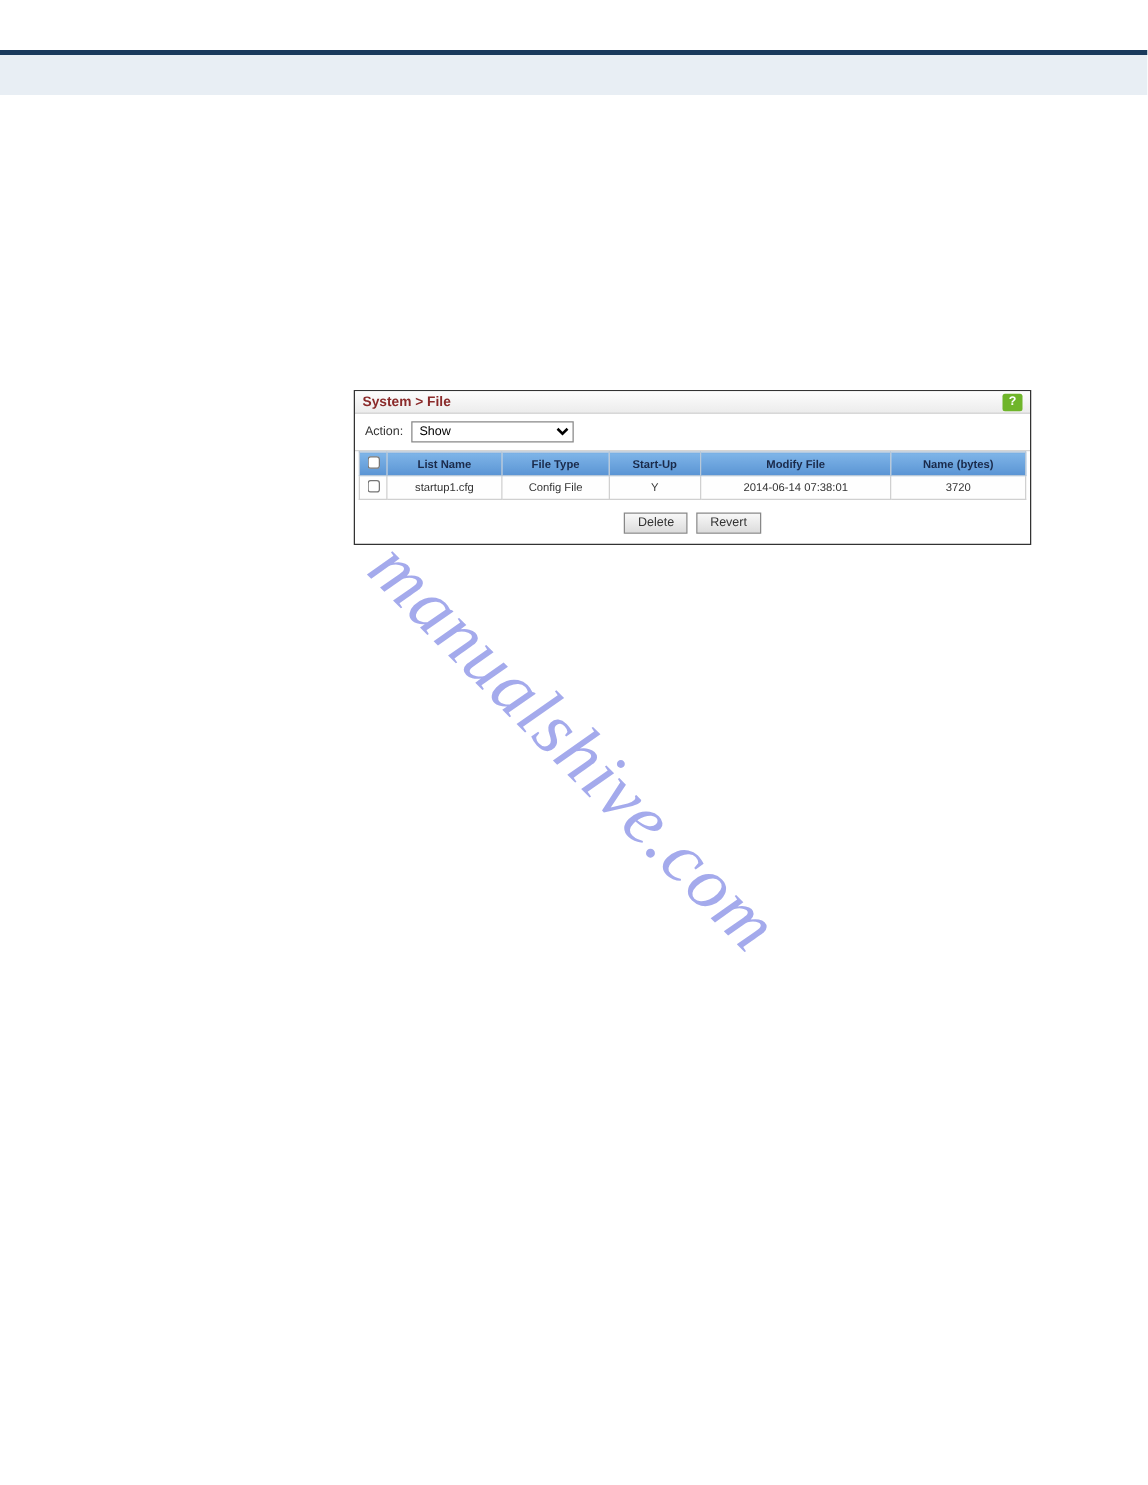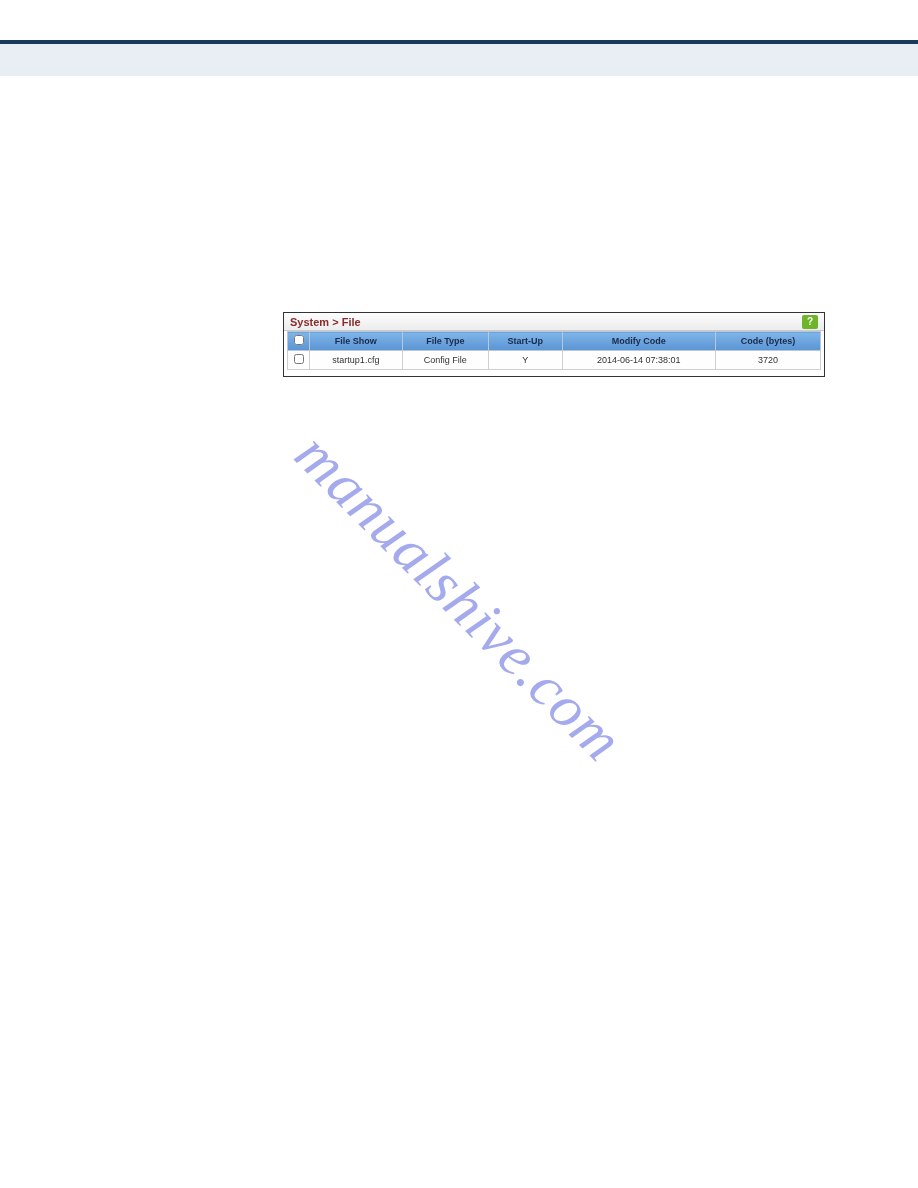--- a/index.html
+++ b/index.html
@@ -156,41 +156,51 @@
 
 <div class="watermark">manualshive.com</div>
 
 <div class="panel">
 
   <div class="panel-header">
     <span class="breadcrumb">System &gt; File</span>
     <span class="help-btn">?</span>
   </div>
 
+  <div class="action-row">
+    <span class="action-label">Action:</span>
+    <select class="action-select">
+      <option>Show</option>
+    </select>
+  </div>
 
 
   <table class="file-table">
     <thead>
       <tr>
         <th class="chk-col">
           <input type="checkbox" style="">
         </th>
-        <th>File Show</th>
+        <th>List Name</th>
         <th>File Type</th>
         <th>Start-Up</th>
-        <th>Modify Code</th>
-        <th>Code (bytes)</th>
+        <th>Modify File</th>
+        <th>Name (bytes)</th>
       </tr>
     </thead>
     <tbody>
       <tr>
         <td class="chk-col"><input type="checkbox" style=""></td>
         <td>startup1.cfg</td>
         <td>Config File</td>
         <td>Y</td>
         <td>2014-06-14 07:38:01</td>
         <td>3720</td>
       </tr>
     </tbody>
   </table>
 
+  <div class="btn-row">
+    <span class="btn">Delete</span>
+    <span class="btn">Revert</span>
+  </div>
 
 </div>
 
 </body></html>

